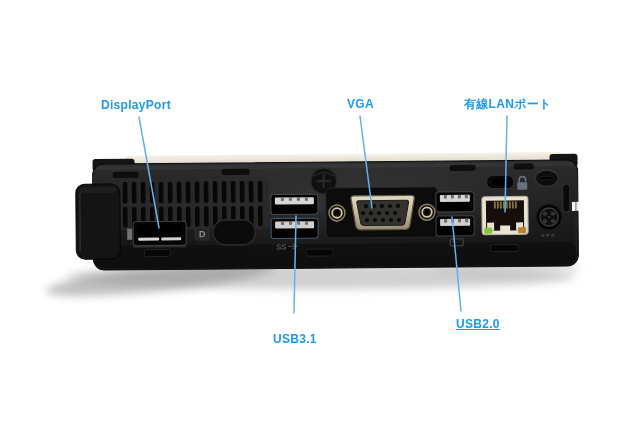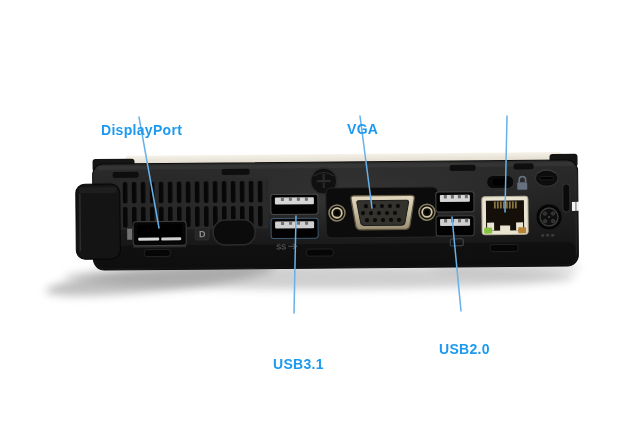--- a/index.html
+++ b/index.html
@@ -2,28 +2,28 @@
 <html><head>
 <meta charset="utf-8">
 <style>
   html,body{margin:0;padding:0;background:#fff;}
   .scene{
     position:relative;width:640px;height:426px;background:#ffffff;overflow:hidden;
     font-family:"Liberation Sans", sans-serif;
   }
   .scene svg{position:absolute;left:0;top:0;}
   .annotation{
-    position:absolute;color:#1d9af0;font-weight:bold;font-size:14px;
-    letter-spacing:.3px;white-space:nowrap;line-height:14px;margin-top:25px;
+    position:absolute;color:#1d9af0;font-weight:bold;font-size:12px;
+    letter-spacing:.3px;white-space:nowrap;line-height:14px;
   }
   .lbl-displayport{left:101px;top:98px;}
   .lbl-vga{left:347px;top:97px;}
   .lbl-lan{left:464px;top:97px;}
   .lbl-usb31{left:273px;top:332px;}
-  .lbl-usb20{left:439px;top:317px;}
+  .lbl-usb20{left:456px;top:317px;text-decoration:underline;}
 </style>
 </head>
 <body>
 
 <div class="scene">
 
   <svg width="640" height="426" viewBox="0 0 640 426">
     <defs>
       <filter id="soft" x="-40%" y="-40%" width="180%" height="180%">
         <feGaussianBlur stdDeviation="4"></feGaussianBlur>
@@ -263,16 +263,17 @@
       <line x1="139" y1="117" x2="159" y2="228" stroke="#66b1ea"></line>
       <line x1="360" y1="116" x2="372" y2="208" stroke="#66b1ea"></line>
       <line x1="507" y1="116" x2="505" y2="212" stroke="#66b1ea"></line>
       <line x1="294" y1="313" x2="296" y2="216" stroke="#66b1ea"></line>
       <line x1="461" y1="311" x2="452" y2="217" stroke="#66b1ea"></line>
     </g>
   </svg>
 
   <div class="annotation lbl-displayport">DisplayPort</div>
   <div class="annotation lbl-vga">VGA</div>
+  <div class="annotation lbl-lan">有線LANポート</div>
   <div class="annotation lbl-usb31">USB3.1</div>
   <div class="annotation lbl-usb20">USB2.0</div>
 
 </div>
 
 </body></html>

